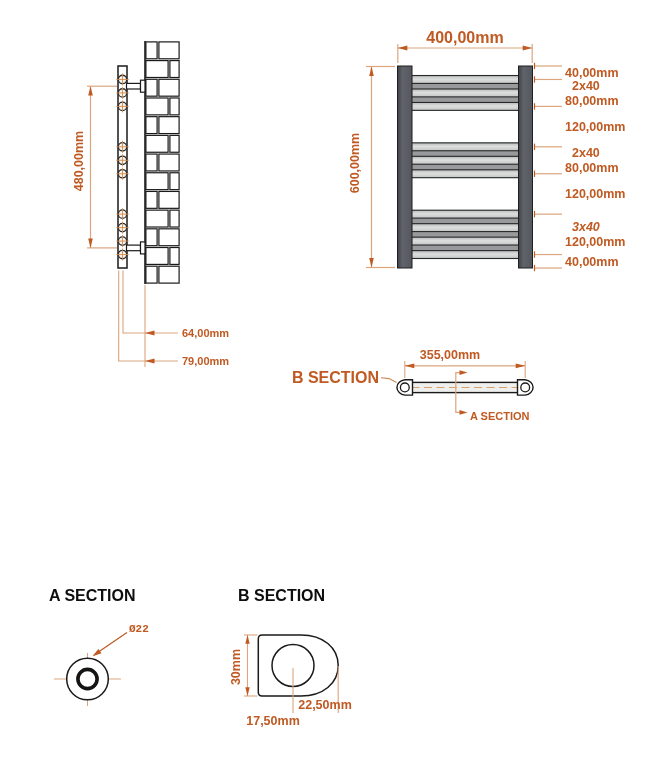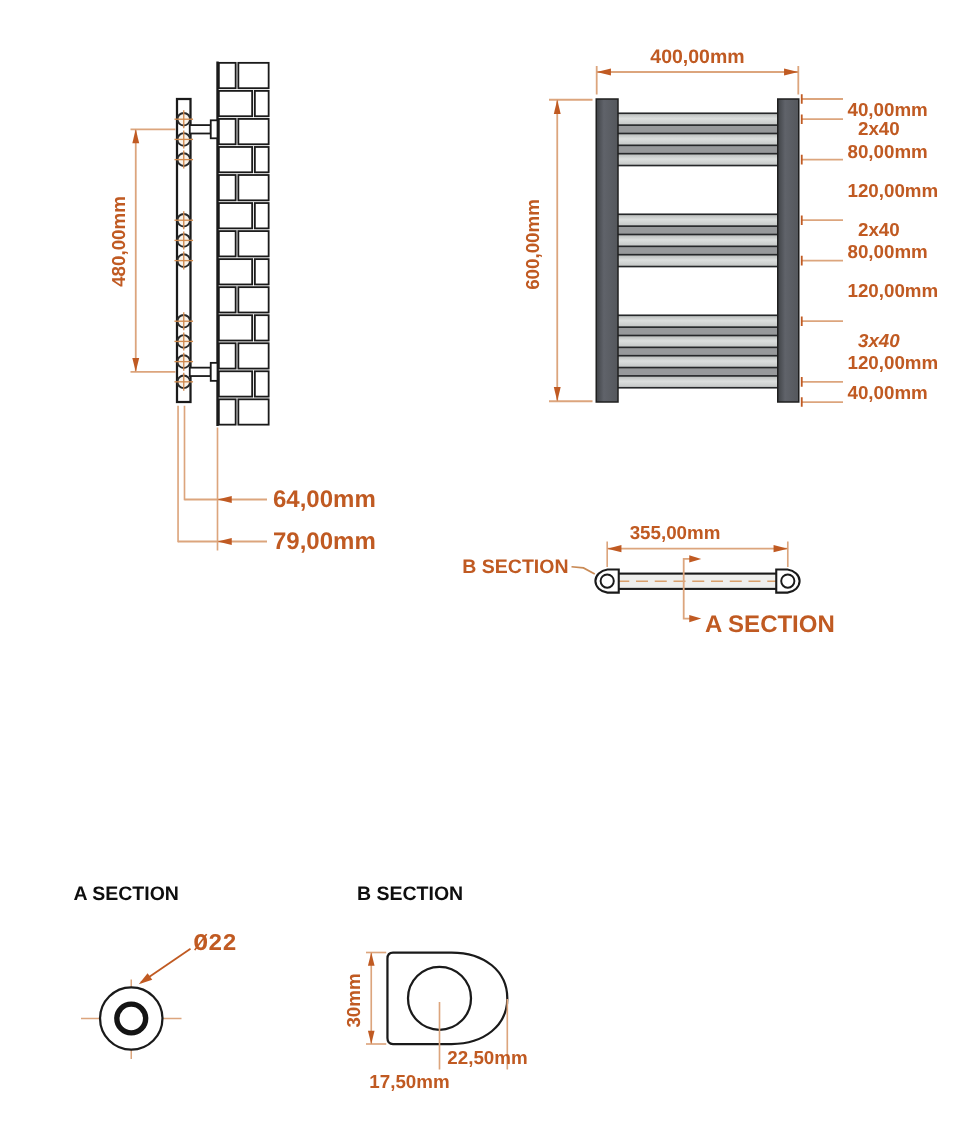--- a/index.html
+++ b/index.html
@@ -5,22 +5,22 @@
   html,body{margin:0;padding:0;background:#ffffff;}
   #canvas{
     position:relative;width:653px;height:764px;background:#ffffff;overflow:hidden;
     font-family:"Liberation Sans",sans-serif;
   }
   #linework{position:absolute;left:0;top:0;}
   .lbl{
     position:absolute;font-weight:bold;font-size:12.5px;line-height:14px;
     color:#c05a22;white-space:nowrap;letter-spacing:0;
   }
-  .lbl.big{font-size:16px;line-height:15px;}
-  .lbl.md{font-size:13px;line-height:15px;}
+  .lbl.big{font-size:11px;line-height:15px;}
+  .lbl.md{font-size:16px;line-height:15px;}
   .lbl.black{color:#0e0e0e;}
   .lbl.center{text-align:center;}
   .lbl.right{text-align:right;}
   .lbl.vert{transform:rotate(-90deg);transform-origin:center center;text-align:center;}
 </style>
 </head>
 <body>
 
 <div id="canvas">
 

